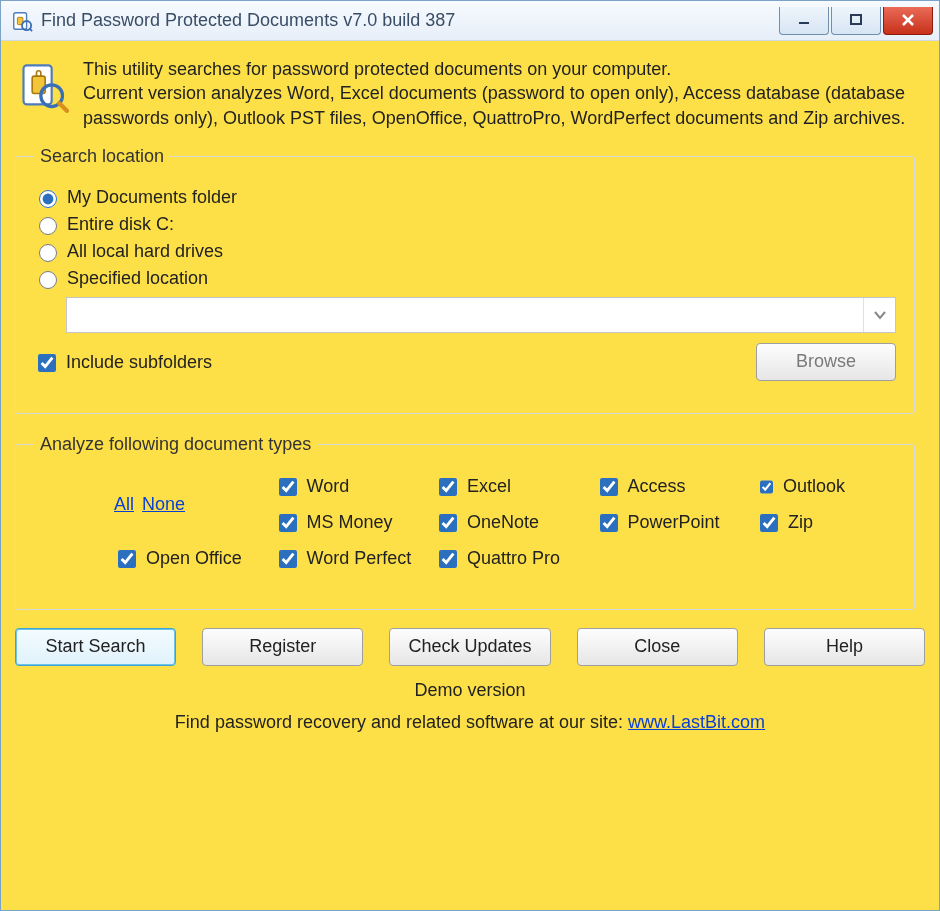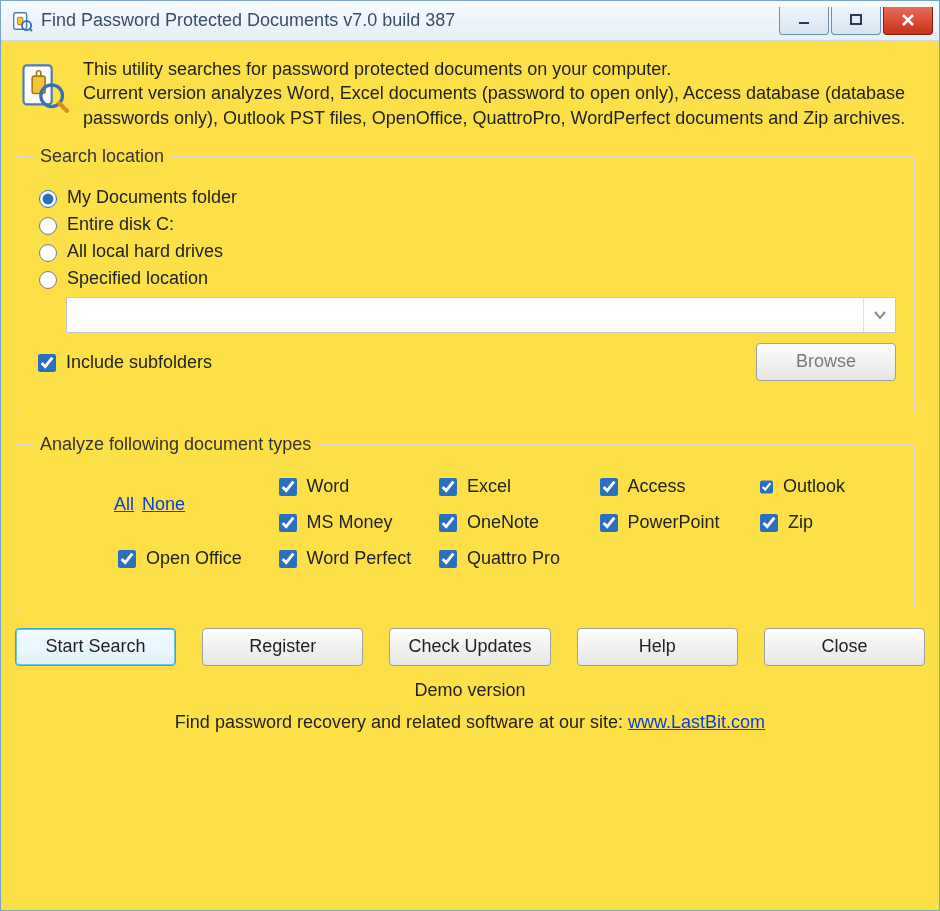--- a/index.html
+++ b/index.html
@@ -277,22 +277,22 @@
           </label>
         <span></span>
         <span></span>
       </div>
     </fieldset>
 
     <div class="button-row">
       <span class="btn focused">Start Search</span>
       <span class="btn">Register</span>
       <span class="btn">Check Updates</span>
+      <span class="btn">Close</span>
       <span class="btn">Help</span>
-      <span class="btn">Close</span>
     </div>
 
     <div class="footer">
       <div>Demo version</div>
       <div>
         <span>Find password recovery and related software at our site: </span><span class="link">www.LastBit.com</span>
       </div>
     </div>
 
   </div>

